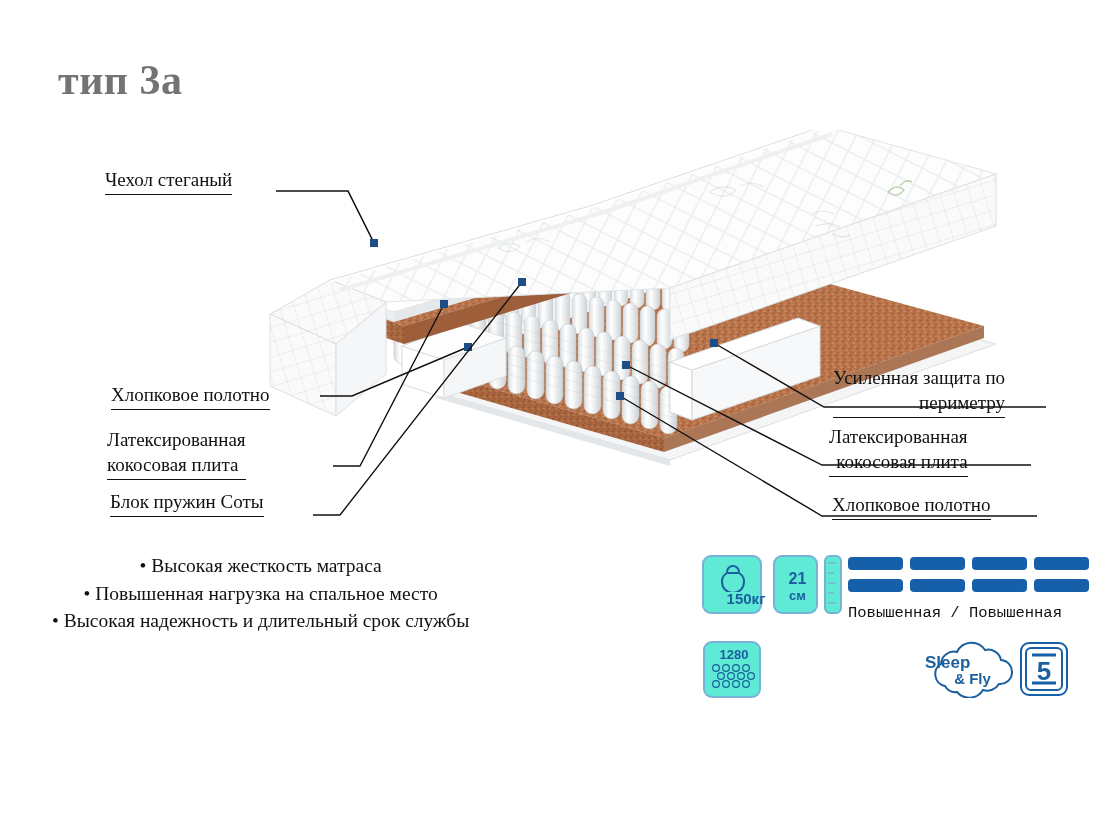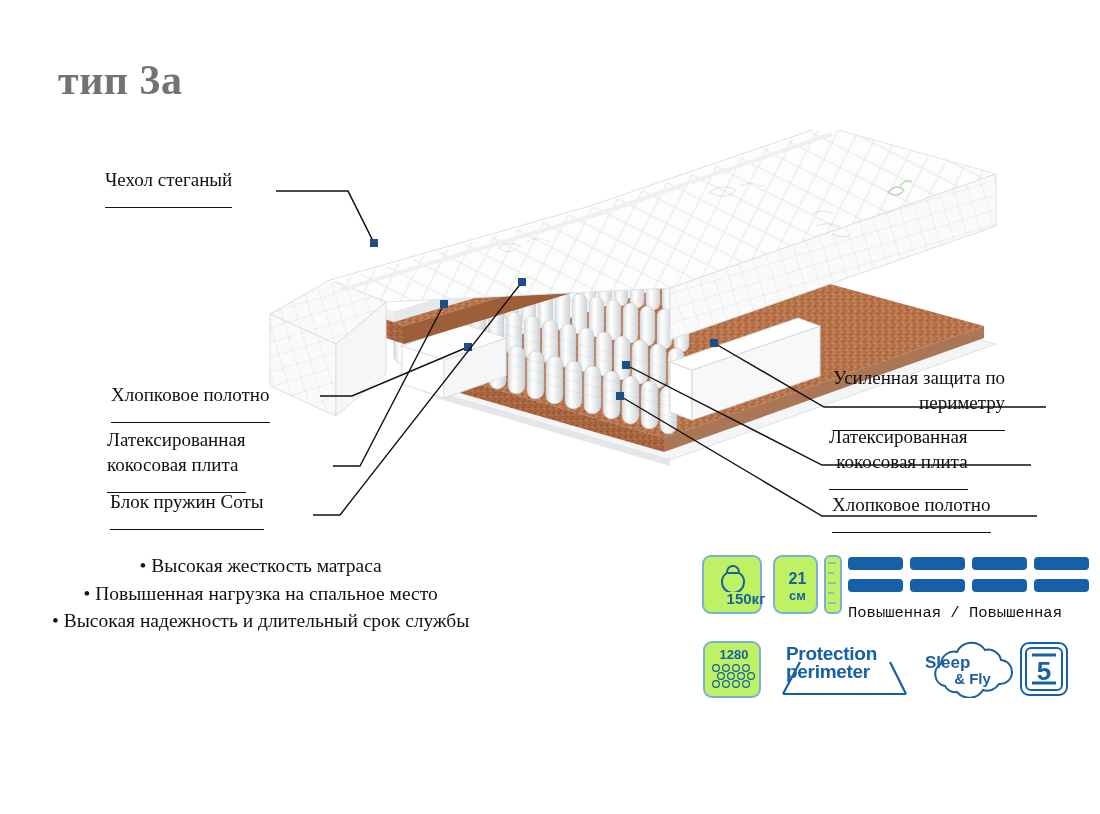--- a/index.html
+++ b/index.html
@@ -5,38 +5,38 @@
   html,body{margin:0;padding:0;background:#fff;}
   body{width:1100px;height:814px;position:relative;overflow:hidden;
        font-family:"Liberation Serif", serif; color:#111;}
 
   
   #title{position:absolute;left:58px;top:56px;font-size:42px;font-weight:bold;
          color:#737373;font-family:"Liberation Serif", serif;letter-spacing:.5px;}
 
   
   .lbl{position:absolute;font-size:19px;line-height:25px;color:#111;white-space:nowrap;}
-  .lbl .u{display:block;border-bottom:1.4px solid #111;padding-bottom:15px;}
+  .lbl .u{display:block;border-bottom:1.4px solid #111;padding-bottom:2px;}
   .lbl.r{text-align:right;}
 
   
   #leaders{position:absolute;left:0;top:0;width:1100px;height:814px;pointer-events:none;}
 
   
   #mattress{position:absolute;left:240px;top:130px;width:760px;height:330px;}
   #mattress svg{display:block;}
 
   
   #bullets{position:absolute;left:52px;top:552px;font-size:19.5px;line-height:27.5px;}
   #bullets div{white-space:nowrap;text-align:center;}
 
   
   #badges{position:absolute;left:700px;top:552px;width:380px;height:150px;}
   .bx{position:absolute;box-sizing:border-box;border:2px solid #79b0d8;border-radius:9px;
-      background:#bef264;}
+      background:#5eead4;}
   .btxt{font-family:"Liberation Sans", sans-serif;font-weight:bold;color:#1a5f9e;}
   .firm-bar{position:absolute;background:#1560a8;border-radius:4px;height:13px;width:55px;}
   .firm-label{position:absolute;font-size:15.5px;color:#111;white-space:nowrap;}
   .pp{position:absolute;font-family:"Liberation Sans", sans-serif;font-weight:bold;
       color:#1560a8;line-height:19px;font-size:19px;letter-spacing:-.3px;}
 </style>
 </head>
 <body>
 
 <div id="title">тип 3а</div>
@@ -361,27 +361,20 @@
         <circle cx="36" cy="13" r="3.4"></circle>
           <circle cx="46" cy="13" r="3.4"></circle>
         <circle cx="11" cy="21" r="3.4"></circle>
           <circle cx="21" cy="21" r="3.4"></circle>
         <circle cx="31" cy="21" r="3.4"></circle>
           <circle cx="41" cy="21" r="3.4"></circle>
       </g>
     </svg>
   </div>
 
-  <div style="position:absolute;left:78px;top:90px;width:135px;height:56px;">
-    <div class="pp" style="left:8px;top:2px;">Protection</div>
-    <div class="pp" style="left:8px;top:20px;">perimeter</div>
-    <svg width="135" height="56" viewBox="0 0 135 56" style="position:absolute;left:0;top:0;">
-      <path d="M5 52 L22 20 M5 52 L128 52 M128 52 L112 20" stroke="#1560a8" stroke-width="2.2" fill="none"></path>
-    </svg>
-  </div>
 
   <div style="position:absolute;left:225px;top:88px;width:95px;height:58px;">
     <svg width="95" height="58" viewBox="0 0 95 58" style="position:absolute;left:0;top:0;">
       <path d="M20 46 a12 12 0 0 1 -4 -22 a13 13 0 0 1 16 -12 a16 16 0 0 1 28 -2 a13 13 0 0 1 16 10
                a12 12 0 0 1 -2 24 a14 14 0 0 1 -16 6 a16 16 0 0 1 -26 2 a12 12 0 0 1 -12 -6 z" fill="none" stroke="#1a5f9e" stroke-width="2"></path>
     </svg>
     <div class="btxt" style="position:absolute;left:0;top:13px;width:95px;text-align:left;font-size:17px;">Sleep</div>
     <div class="btxt" style="position:absolute;left:0;top:30px;width:95px;text-align:center;font-size:15px;">&amp; Fly</div>
   </div>
 

